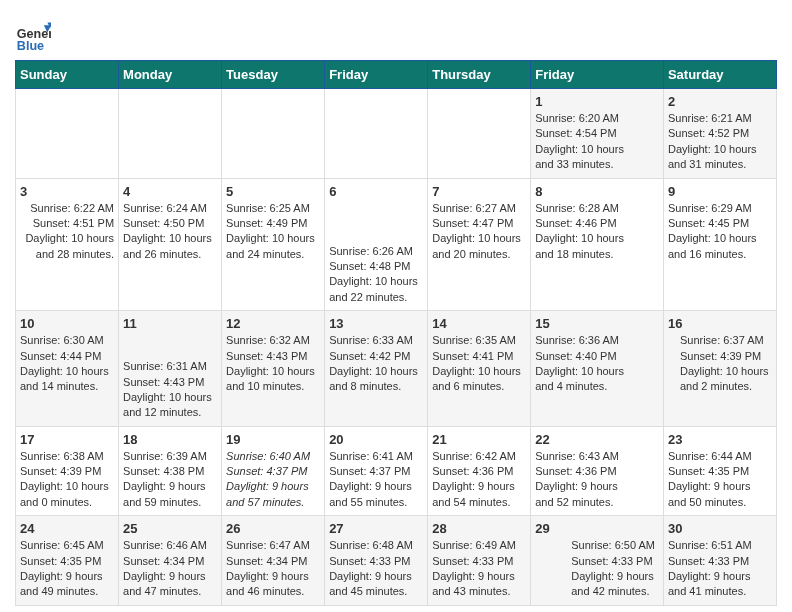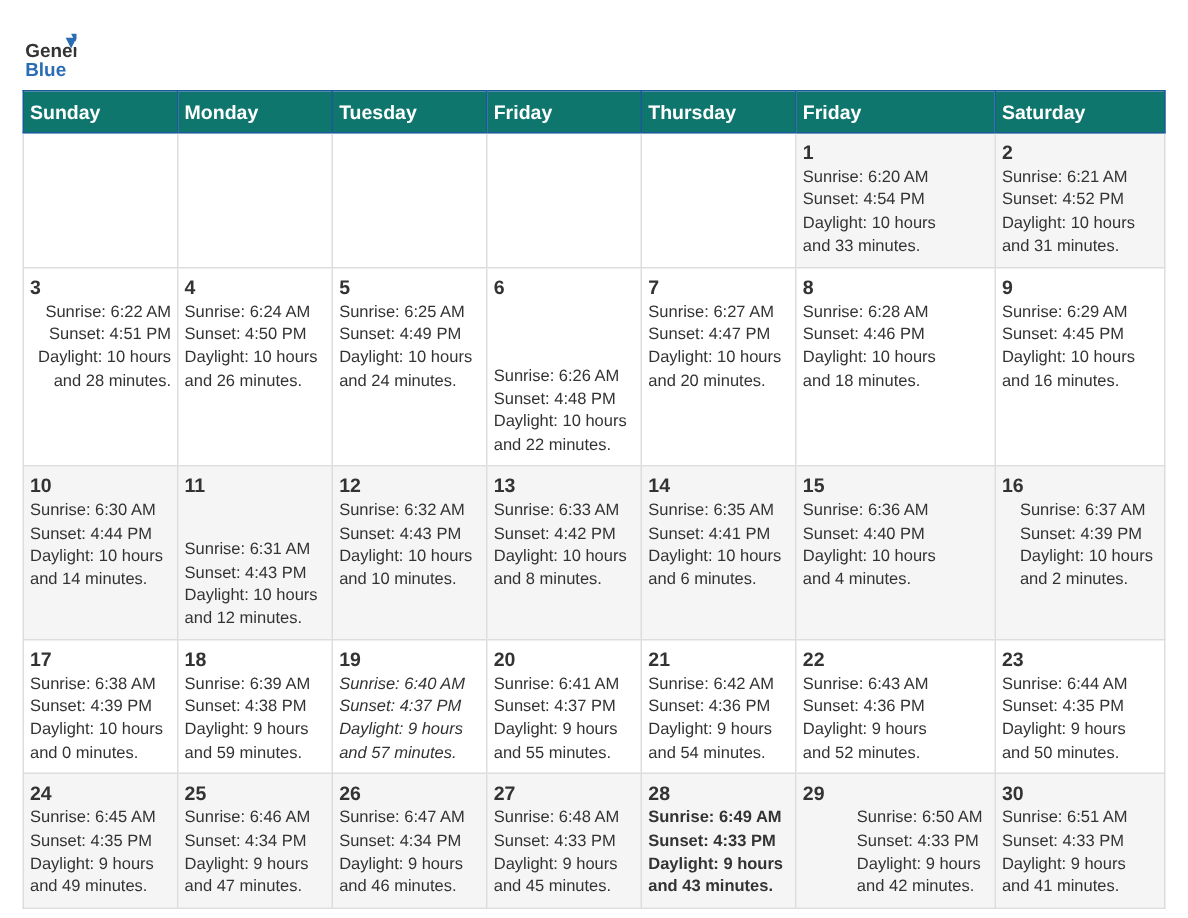--- a/index.html
+++ b/index.html
@@ -317,21 +317,21 @@
         </td>
         <td>
           <span class="day-num">27</span>
           <div class="day-info" style="white-space: pre-line;">Sunrise: 6:48 AM
 Sunset: 4:33 PM
 Daylight: 9 hours
 and 45 minutes.</div>
         </td>
         <td>
           <span class="day-num">28</span>
-          <div class="day-info" style="white-space: pre-line; font-weight: bold;">Sunrise: 6:49 AM
+          <div class="day-info" style="white-space: pre-line;">Sunrise: 6:49 AM
 Sunset: 4:33 PM
 Daylight: 9 hours
 and 43 minutes.</div>
         </td>
         <td>
           <span class="day-num">29</span>
           <div class="day-info" style="white-space: pre-line; margin-left: 36px;">Sunrise: 6:50 AM
 Sunset: 4:33 PM
 Daylight: 9 hours
 and 42 minutes.</div>

